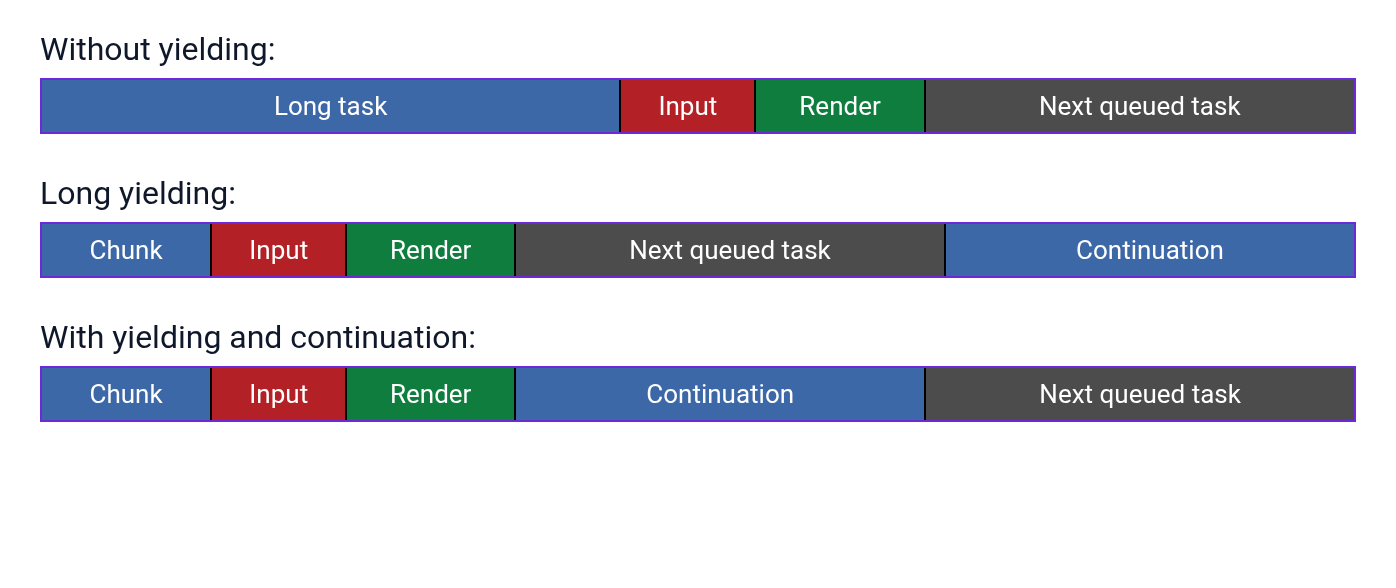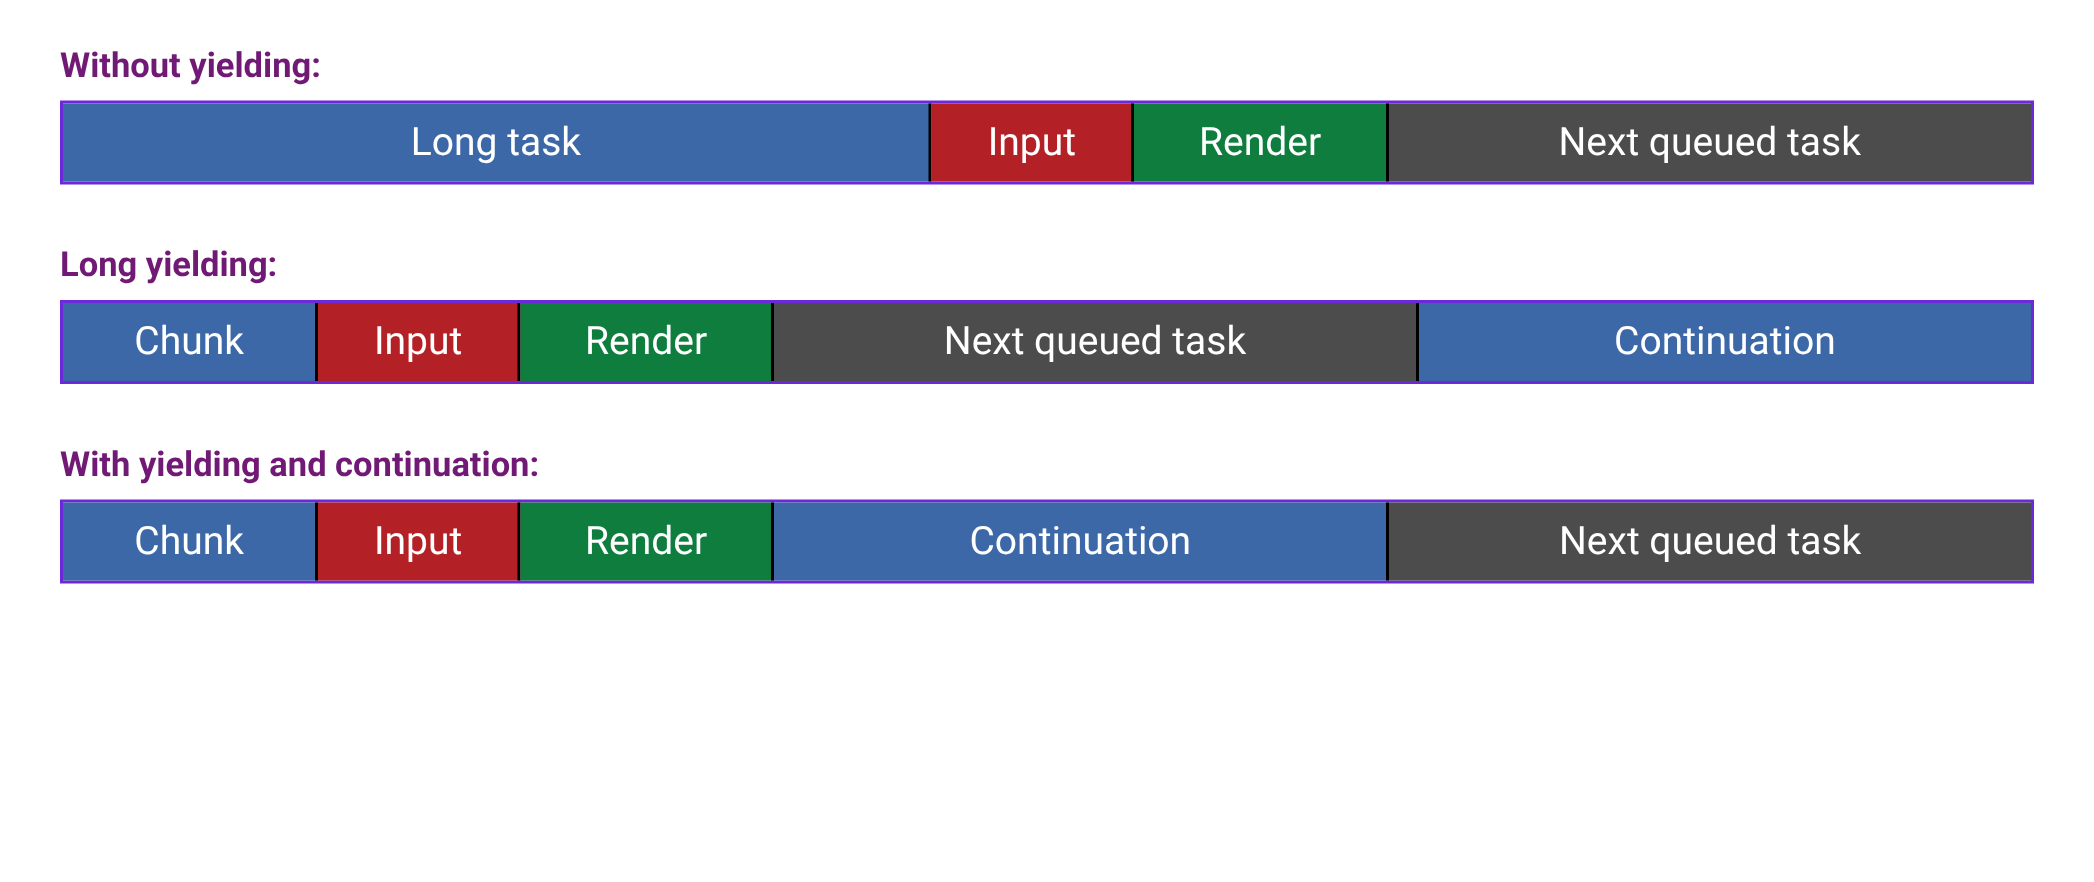--- a/index.html
+++ b/index.html
@@ -8,23 +8,23 @@
       background: #ffffff;
       padding: 30px 40px;
     }
     .section {
       margin-bottom: 40px;
     }
     .section:last-child {
       margin-bottom: 0;
     }
     .label {
-      font-size: 23px;
-      font-weight: 700;
-      color: #701a75;
+      font-size: 32px;
+      font-weight: 400;
+      color: #0f172a;
       margin-bottom: 10px;
     }
     .bar {
       display: flex;
       width: 100%;
       height: 56px;
       border: 2px solid #6d28d9;
     }
     .segment {
       display: flex;

